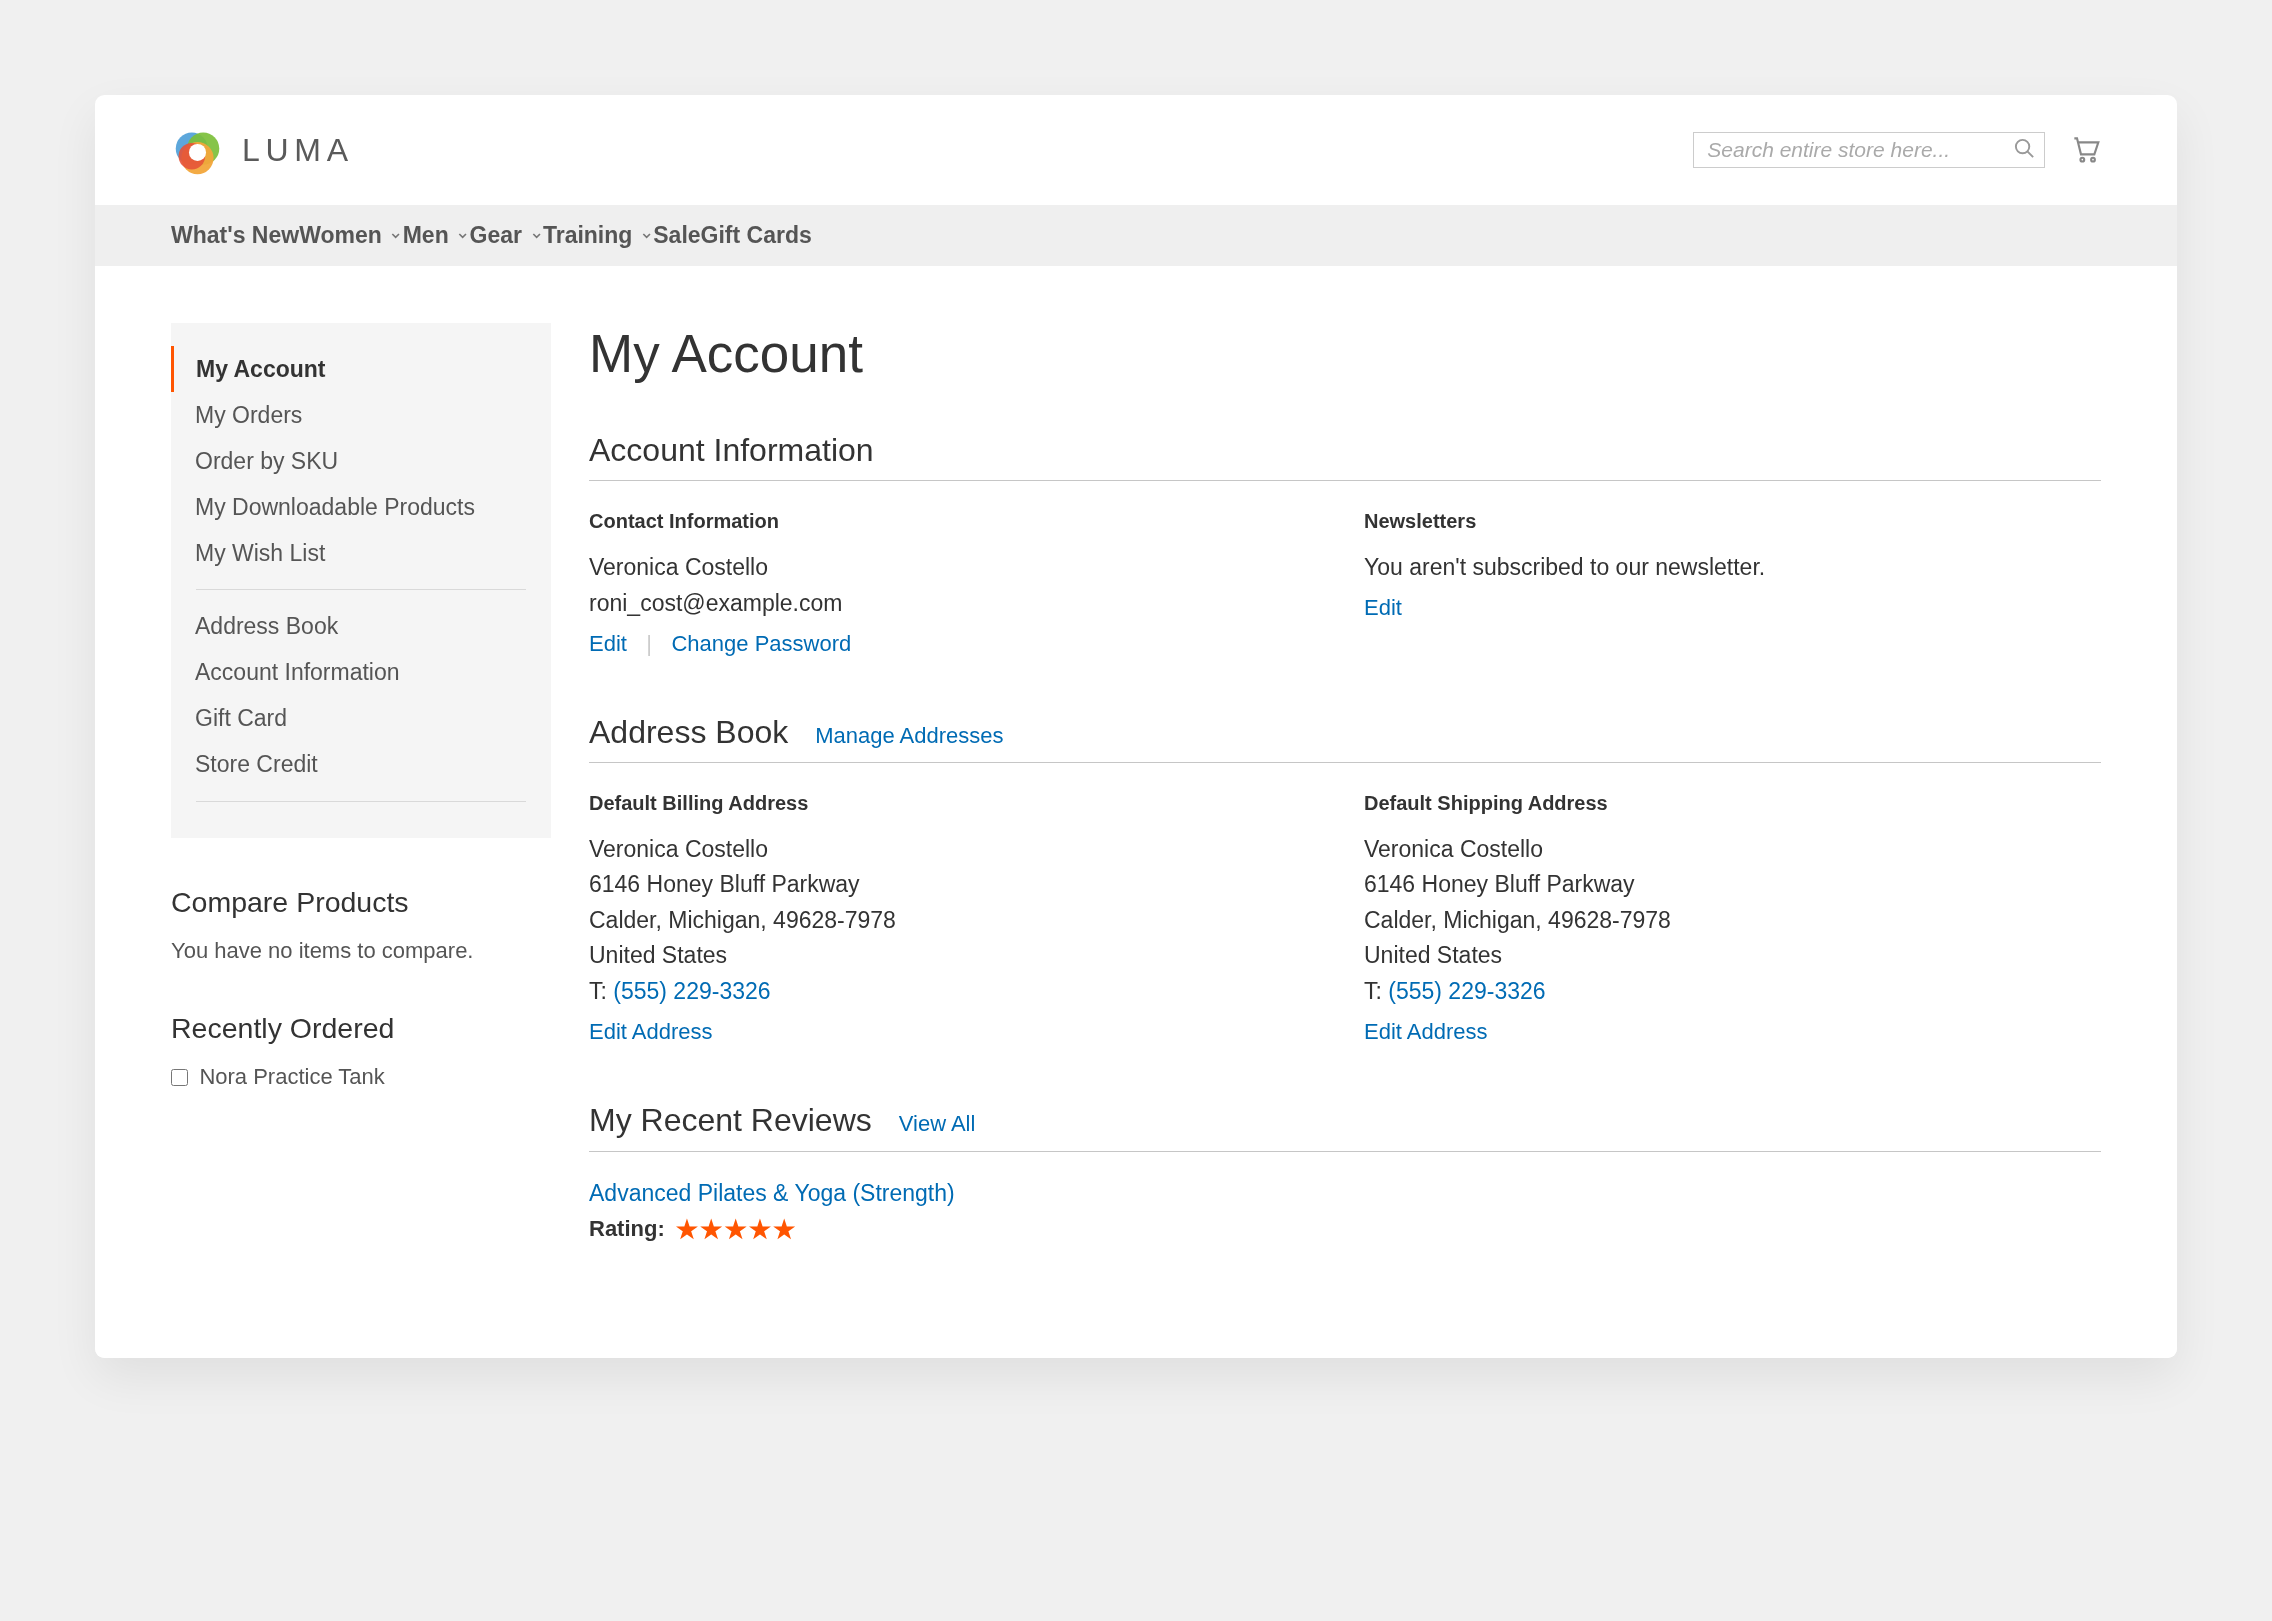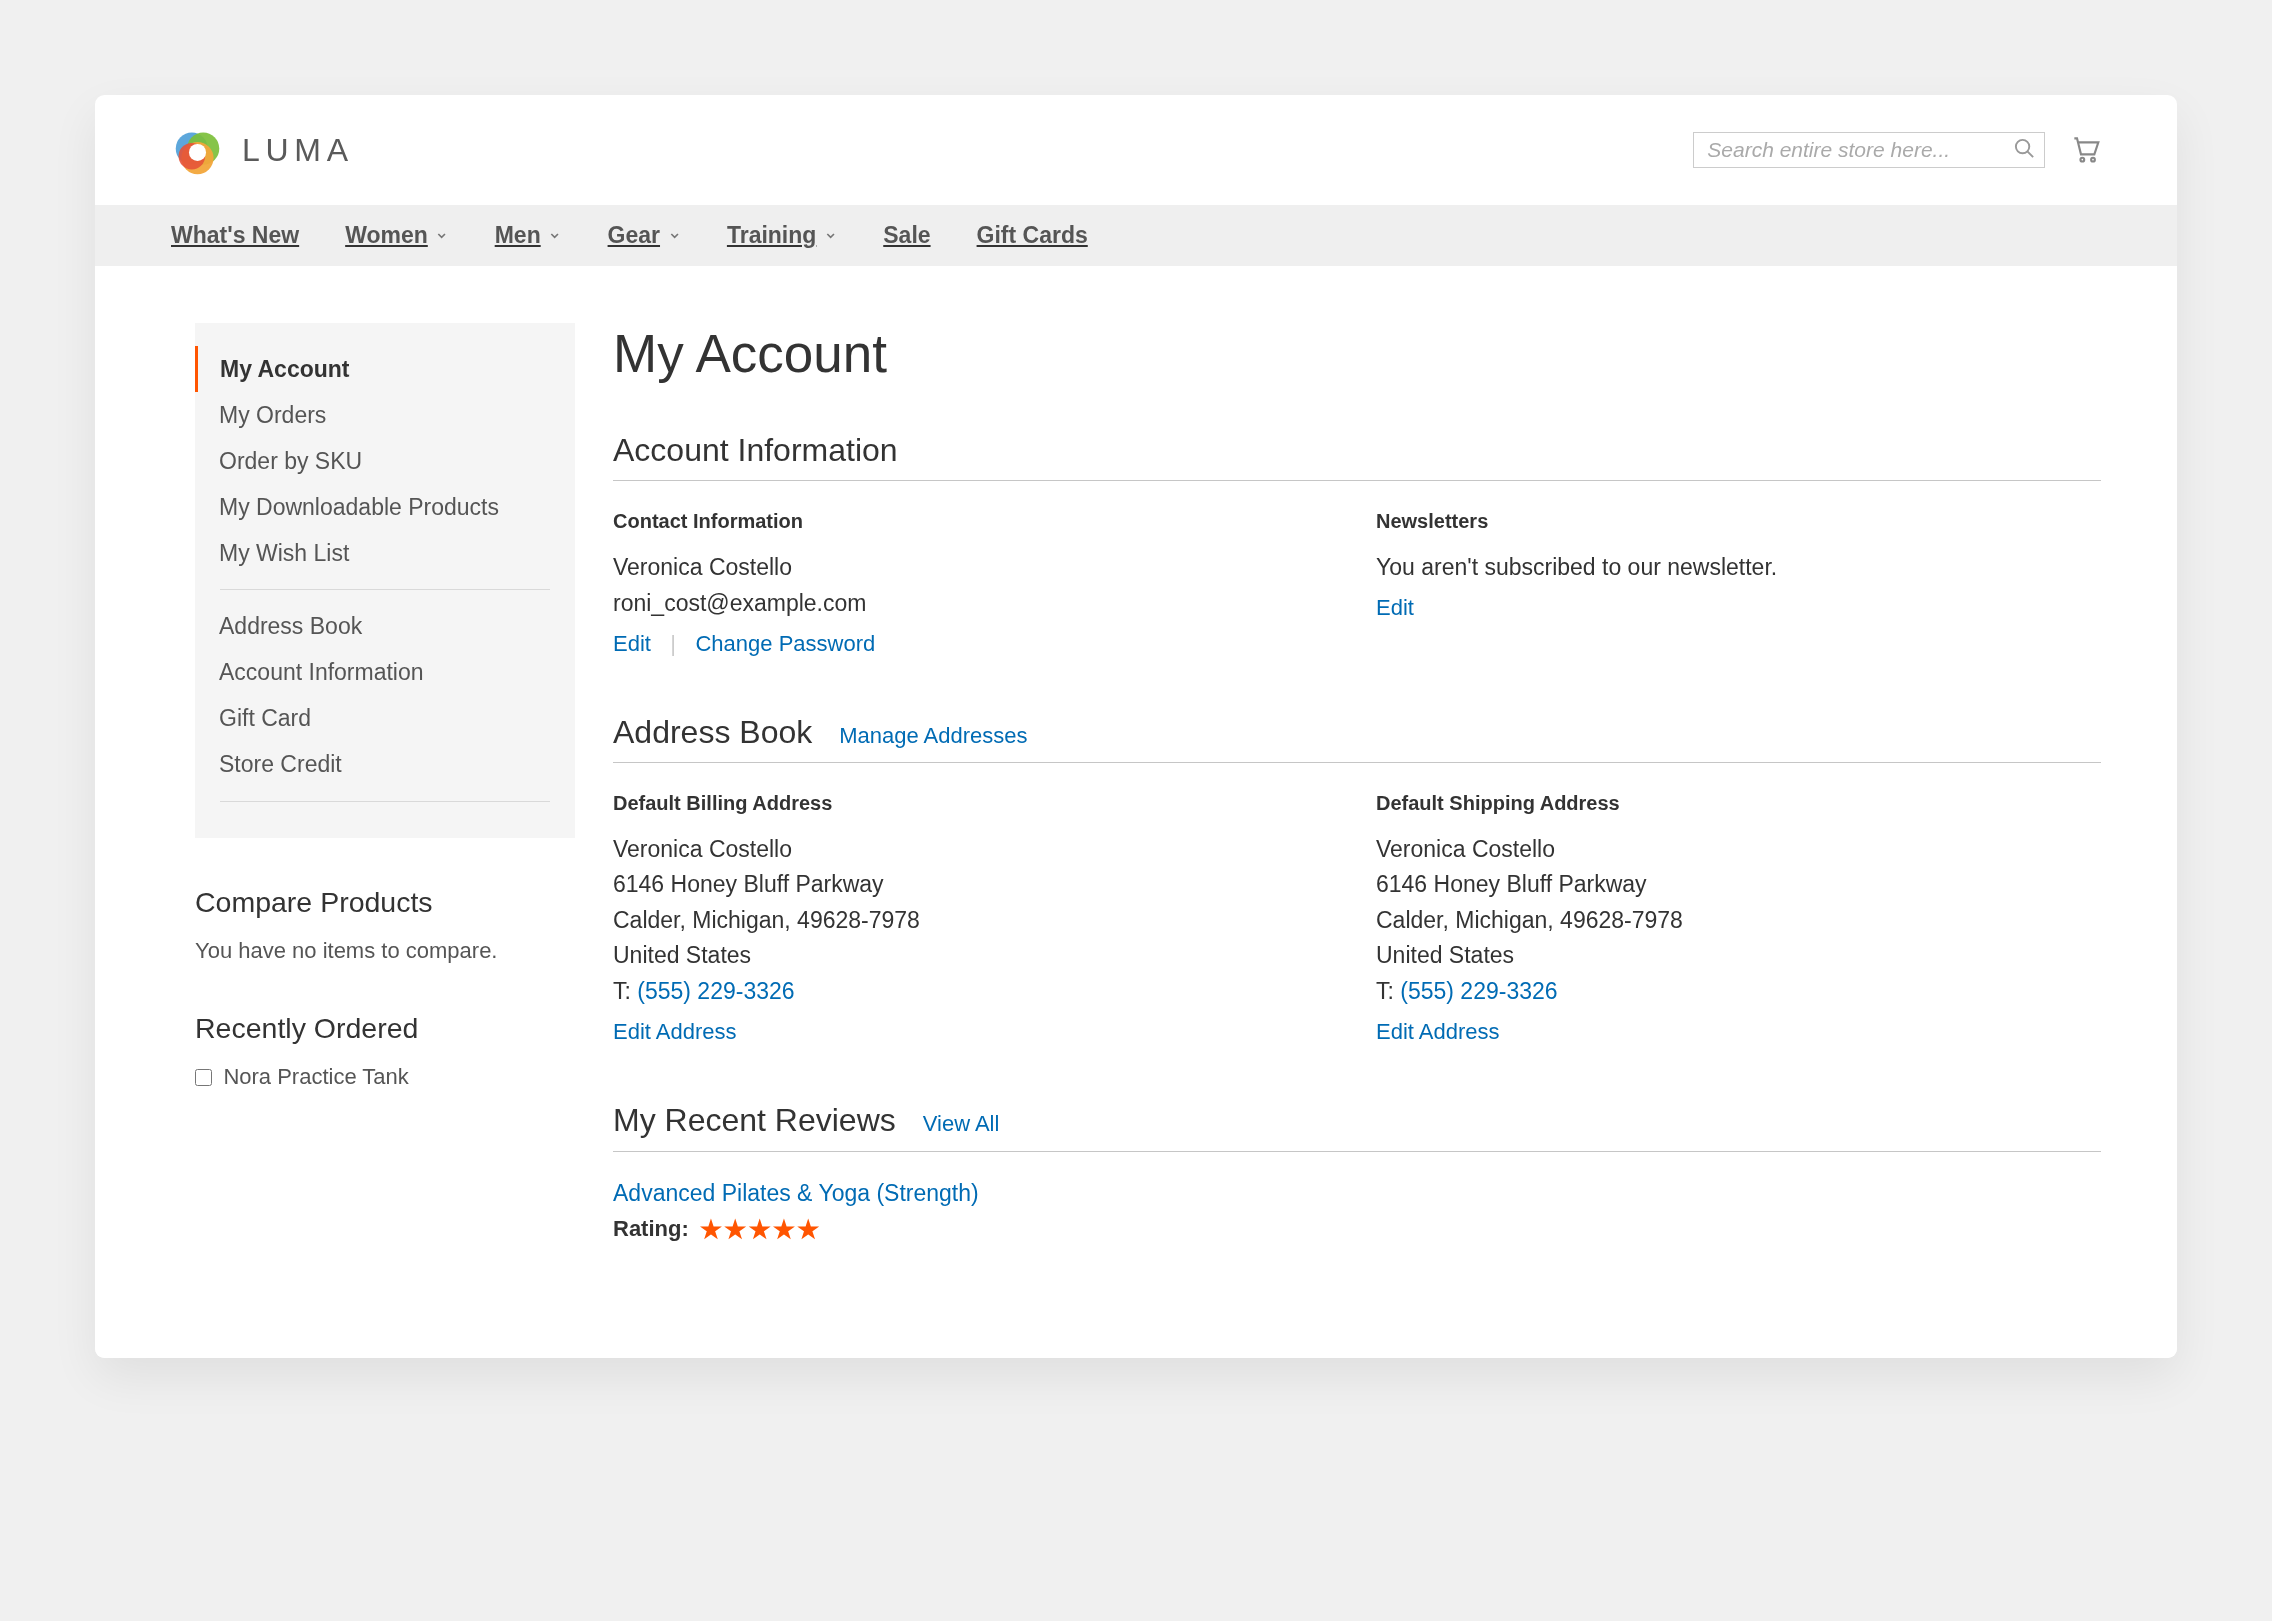--- a/index.html
+++ b/index.html
@@ -63,40 +63,38 @@
     top: 50%;
     transform: translateY(-50%);
     color: #999;
     cursor: pointer;
   }
   .cart-icon { color: #888; cursor:pointer; }
   
   .nav {
     background: #efefef;
     display: flex;
-    gap: 46px;
     padding: 17px 76px;
-    text-decoration: underline;
   }
   .nav-item {
     font-size: 23px;
     font-weight: 600;
     color: #555;
     display: flex;
     align-items: center;
     gap: 7.6px;
     cursor: pointer;
   }
   .chevron-down {
     display: inline-flex;
   }
   
   .columns {
     display: flex;
-    padding: 57px 76px 114px 100px;
+    padding: 57px 76px 114px 76px;
     gap: 38px;
   }
   .sidebar-col {
     width: 380px;
     flex-shrink: 0;
   }
   .main-col {
     flex: 1;
   }
   

